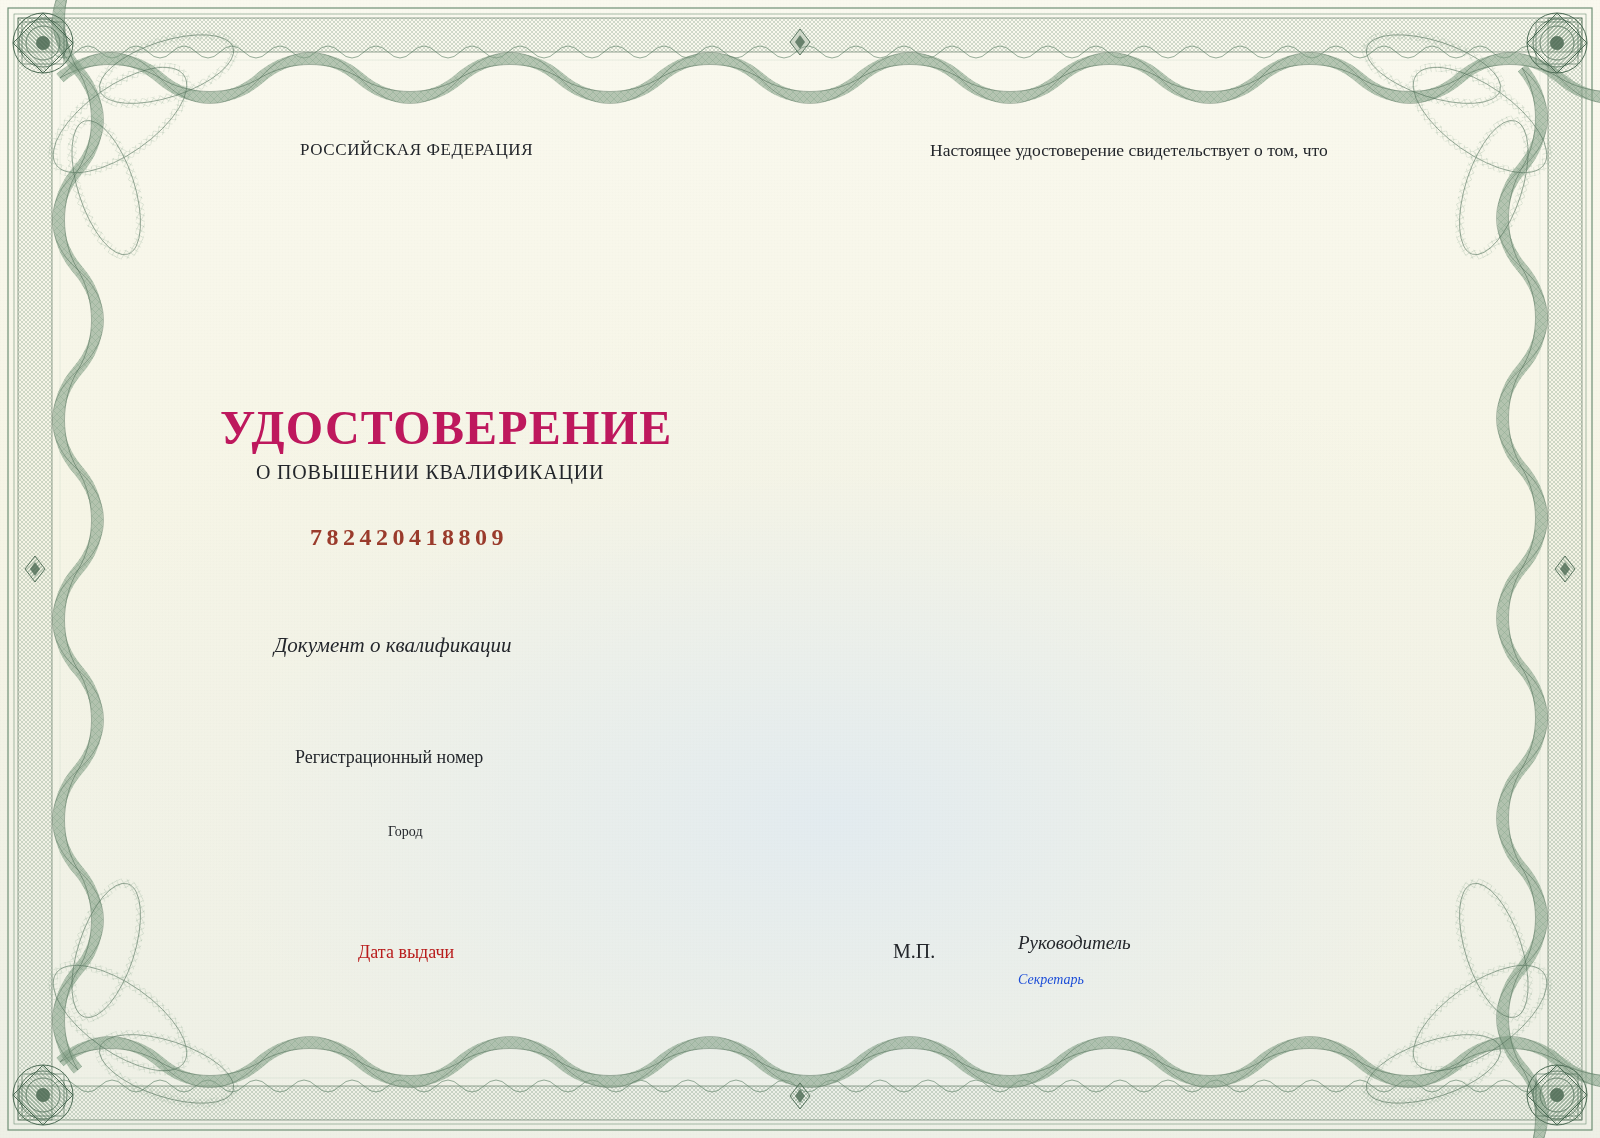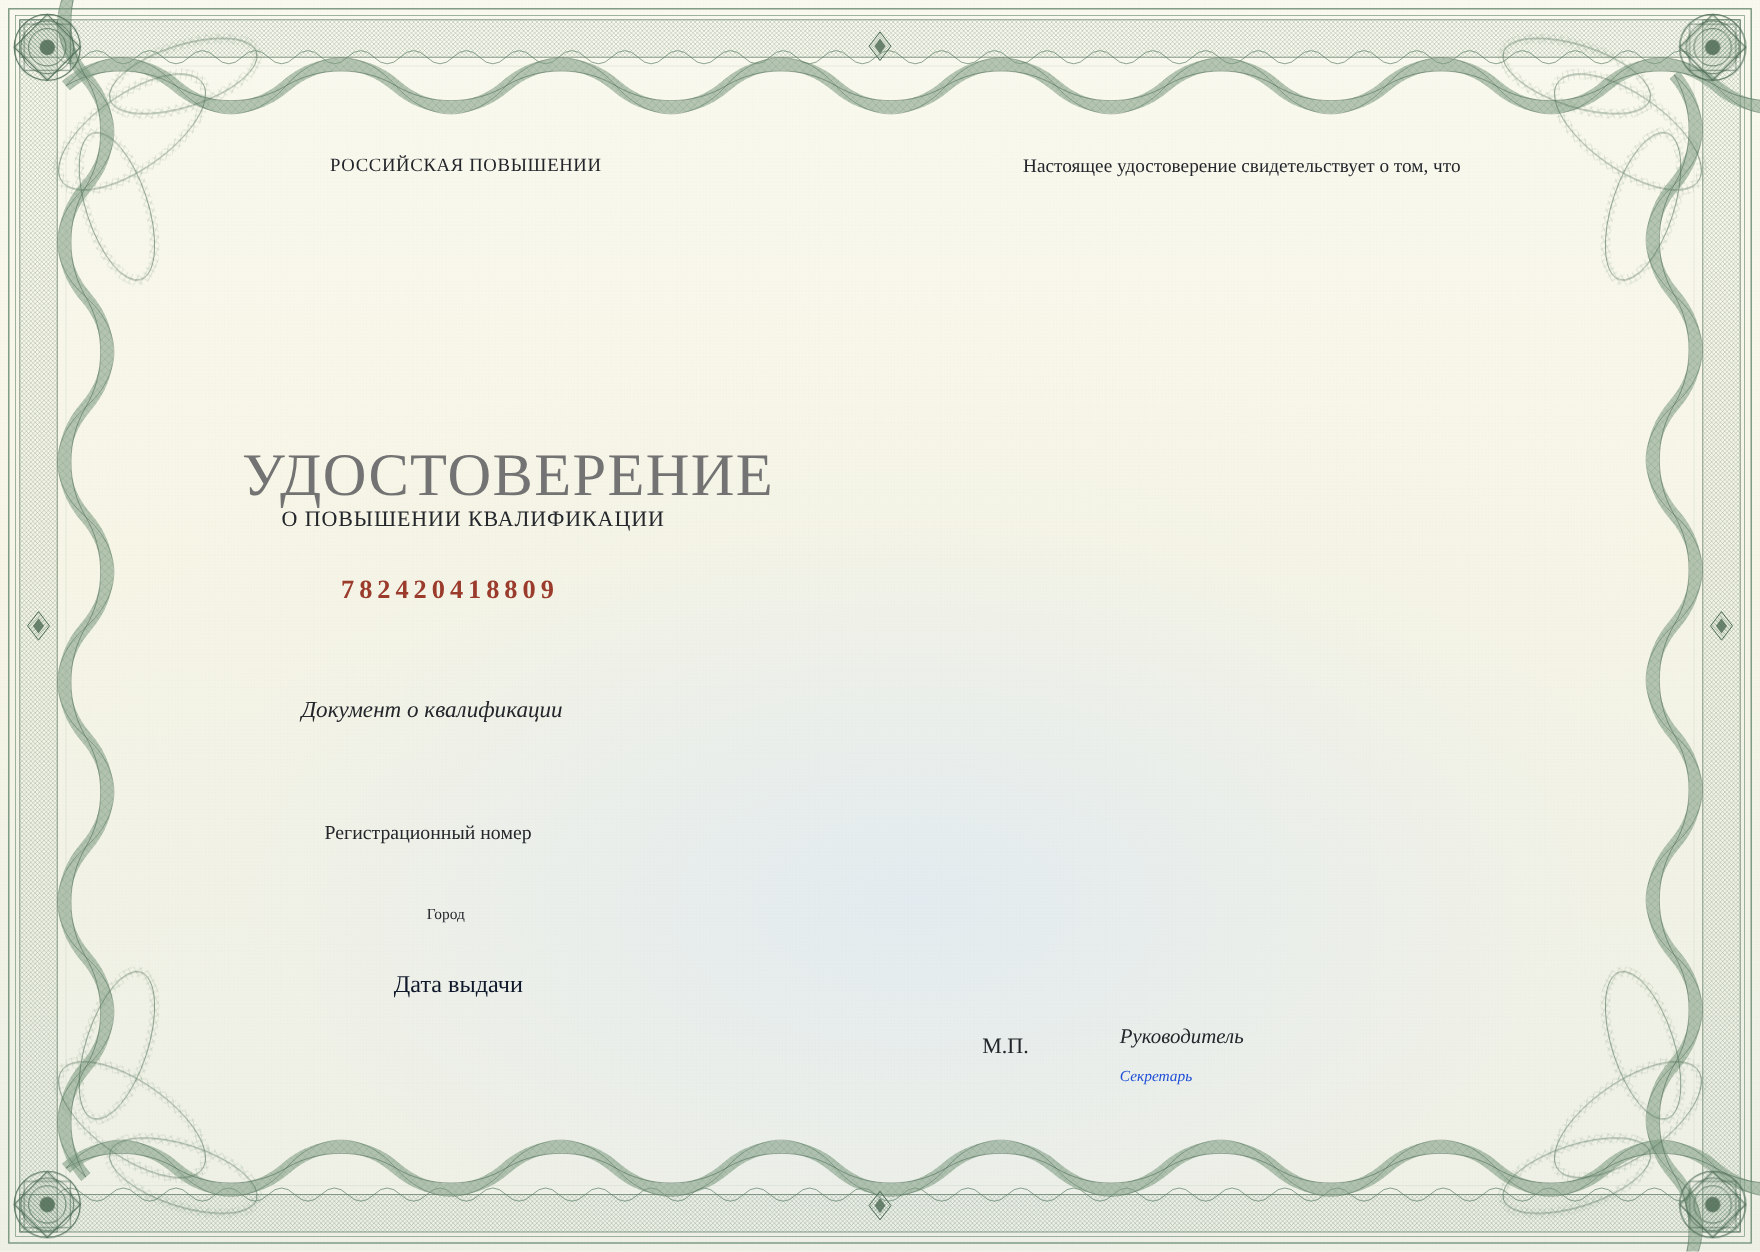--- a/index.html
+++ b/index.html
@@ -64,24 +64,24 @@
   #attestation {
     left: 930px;
     top: 140px;
     font-size: 17.5px;
     color: #23262b;
   }
 
   #main-title {
     left: 220px;
     top: 400px;
-    font-size: 55px;
-    font-weight: normal;
+    font-size: 48px;
+    font-weight: bold;
     letter-spacing: 1.2px;
-    color: #737373;
+    color: #be185d;
   }
   #subtitle {
     left: 256px;
     top: 461px;
     font-size: 20px;
     letter-spacing: .8px;
     color: #23262b;
   }
   #serial {
     left: 310px;
@@ -107,23 +107,23 @@
     color: #23262b;
   }
   #city {
     left: 388px;
     top: 824px;
     font-size: 14px;
     color: #23262b;
   }
   #issue-date {
     left: 358px;
-    top: 882px;
-    font-size: 22px;
-    color: #0f172a;
+    top: 942px;
+    font-size: 18px;
+    color: #b91c1c;
   }
 
   #stamp-place {
     left: 893px;
     top: 940px;
     font-size: 20px;
     color: #23262b;
   }
   #head-label {
     left: 1018px;
@@ -312,21 +312,21 @@
       <g transform="translate(1557,1095)">
           <use href="#rosette"></use>
         </g>
 
       <rect x="60" y="60" width="1480" height="1018" fill="none" stroke="#9fb8a4" stroke-width="0.5" opacity="0.35"></rect>
     </svg>
   </div>
 
   <div class="content">
 
-    <div class="txt" id="federation">РОССИЙСКАЯ ПОВЫШЕНИИ</div>
+    <div class="txt" id="federation">РОССИЙСКАЯ ФЕДЕРАЦИЯ</div>
 
     <div class="txt" id="attestation">Настоящее удостоверение свидетельствует о том, что</div>
 
     <div class="txt" id="main-title">УДОСТОВЕРЕНИЕ</div>
 
     <div class="txt" id="subtitle">О ПОВЫШЕНИИ КВАЛИФИКАЦИИ</div>
 
     <div class="txt" id="serial">782420418809</div>
 
     <div class="txt" id="doc-kind">Документ о квалификации</div>

